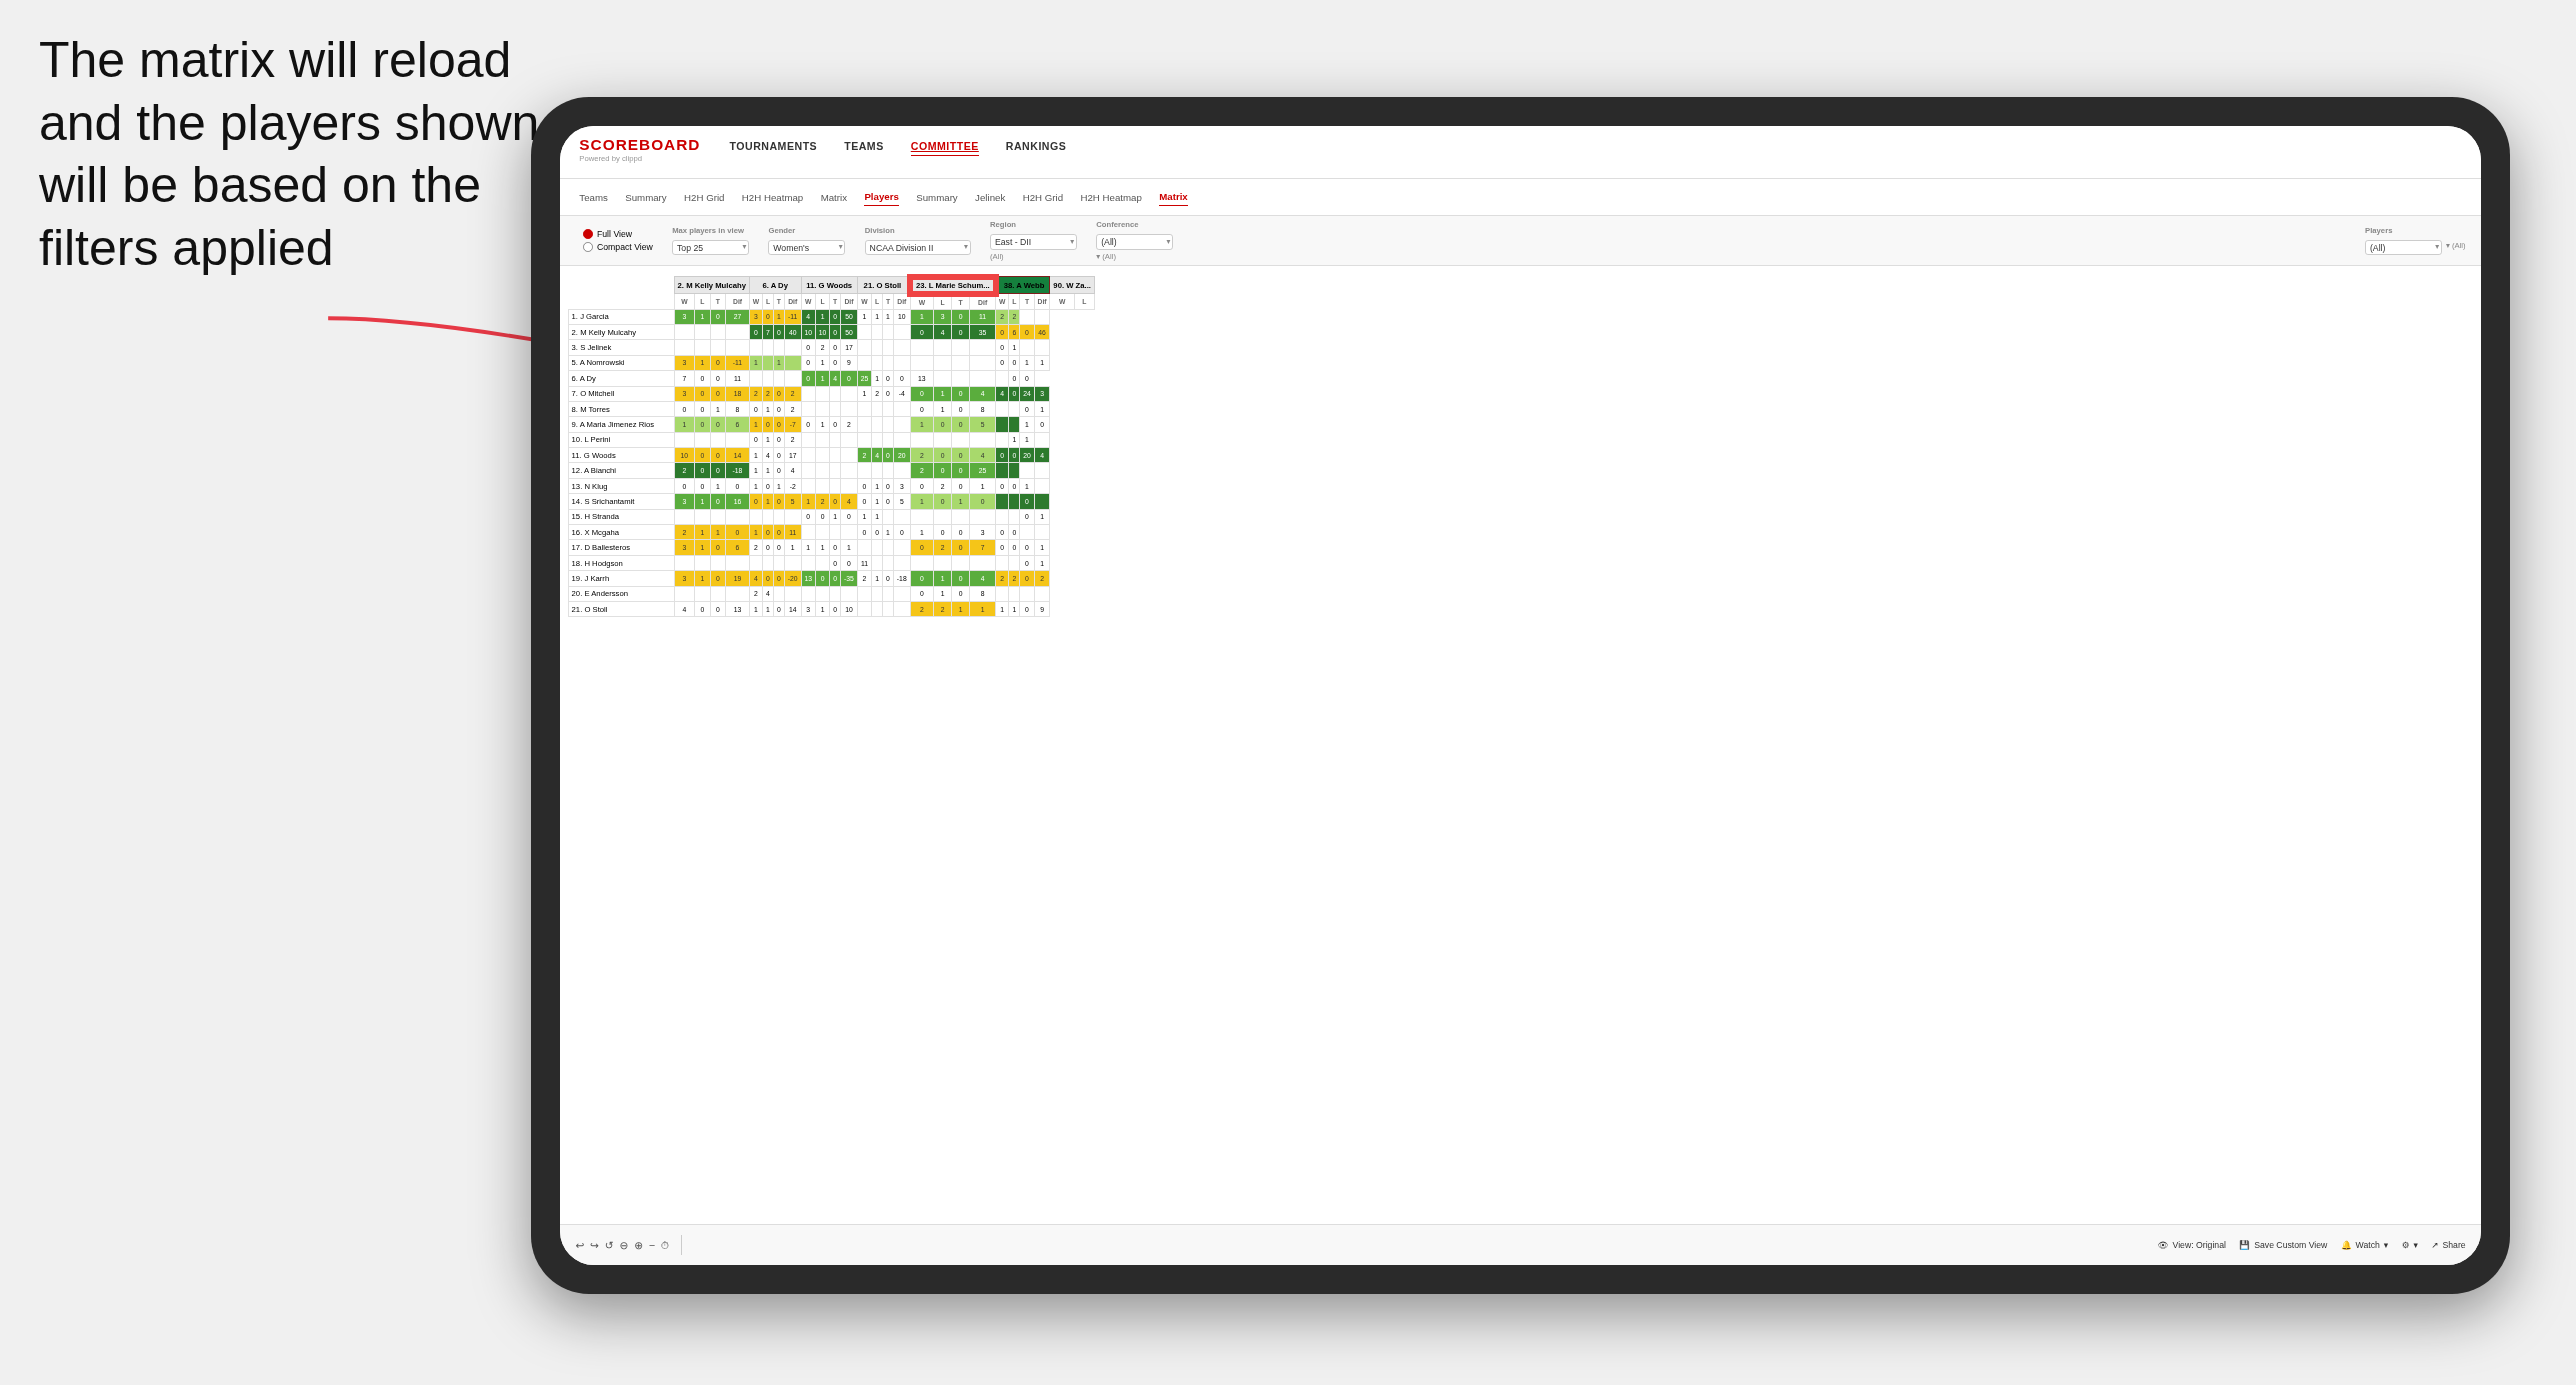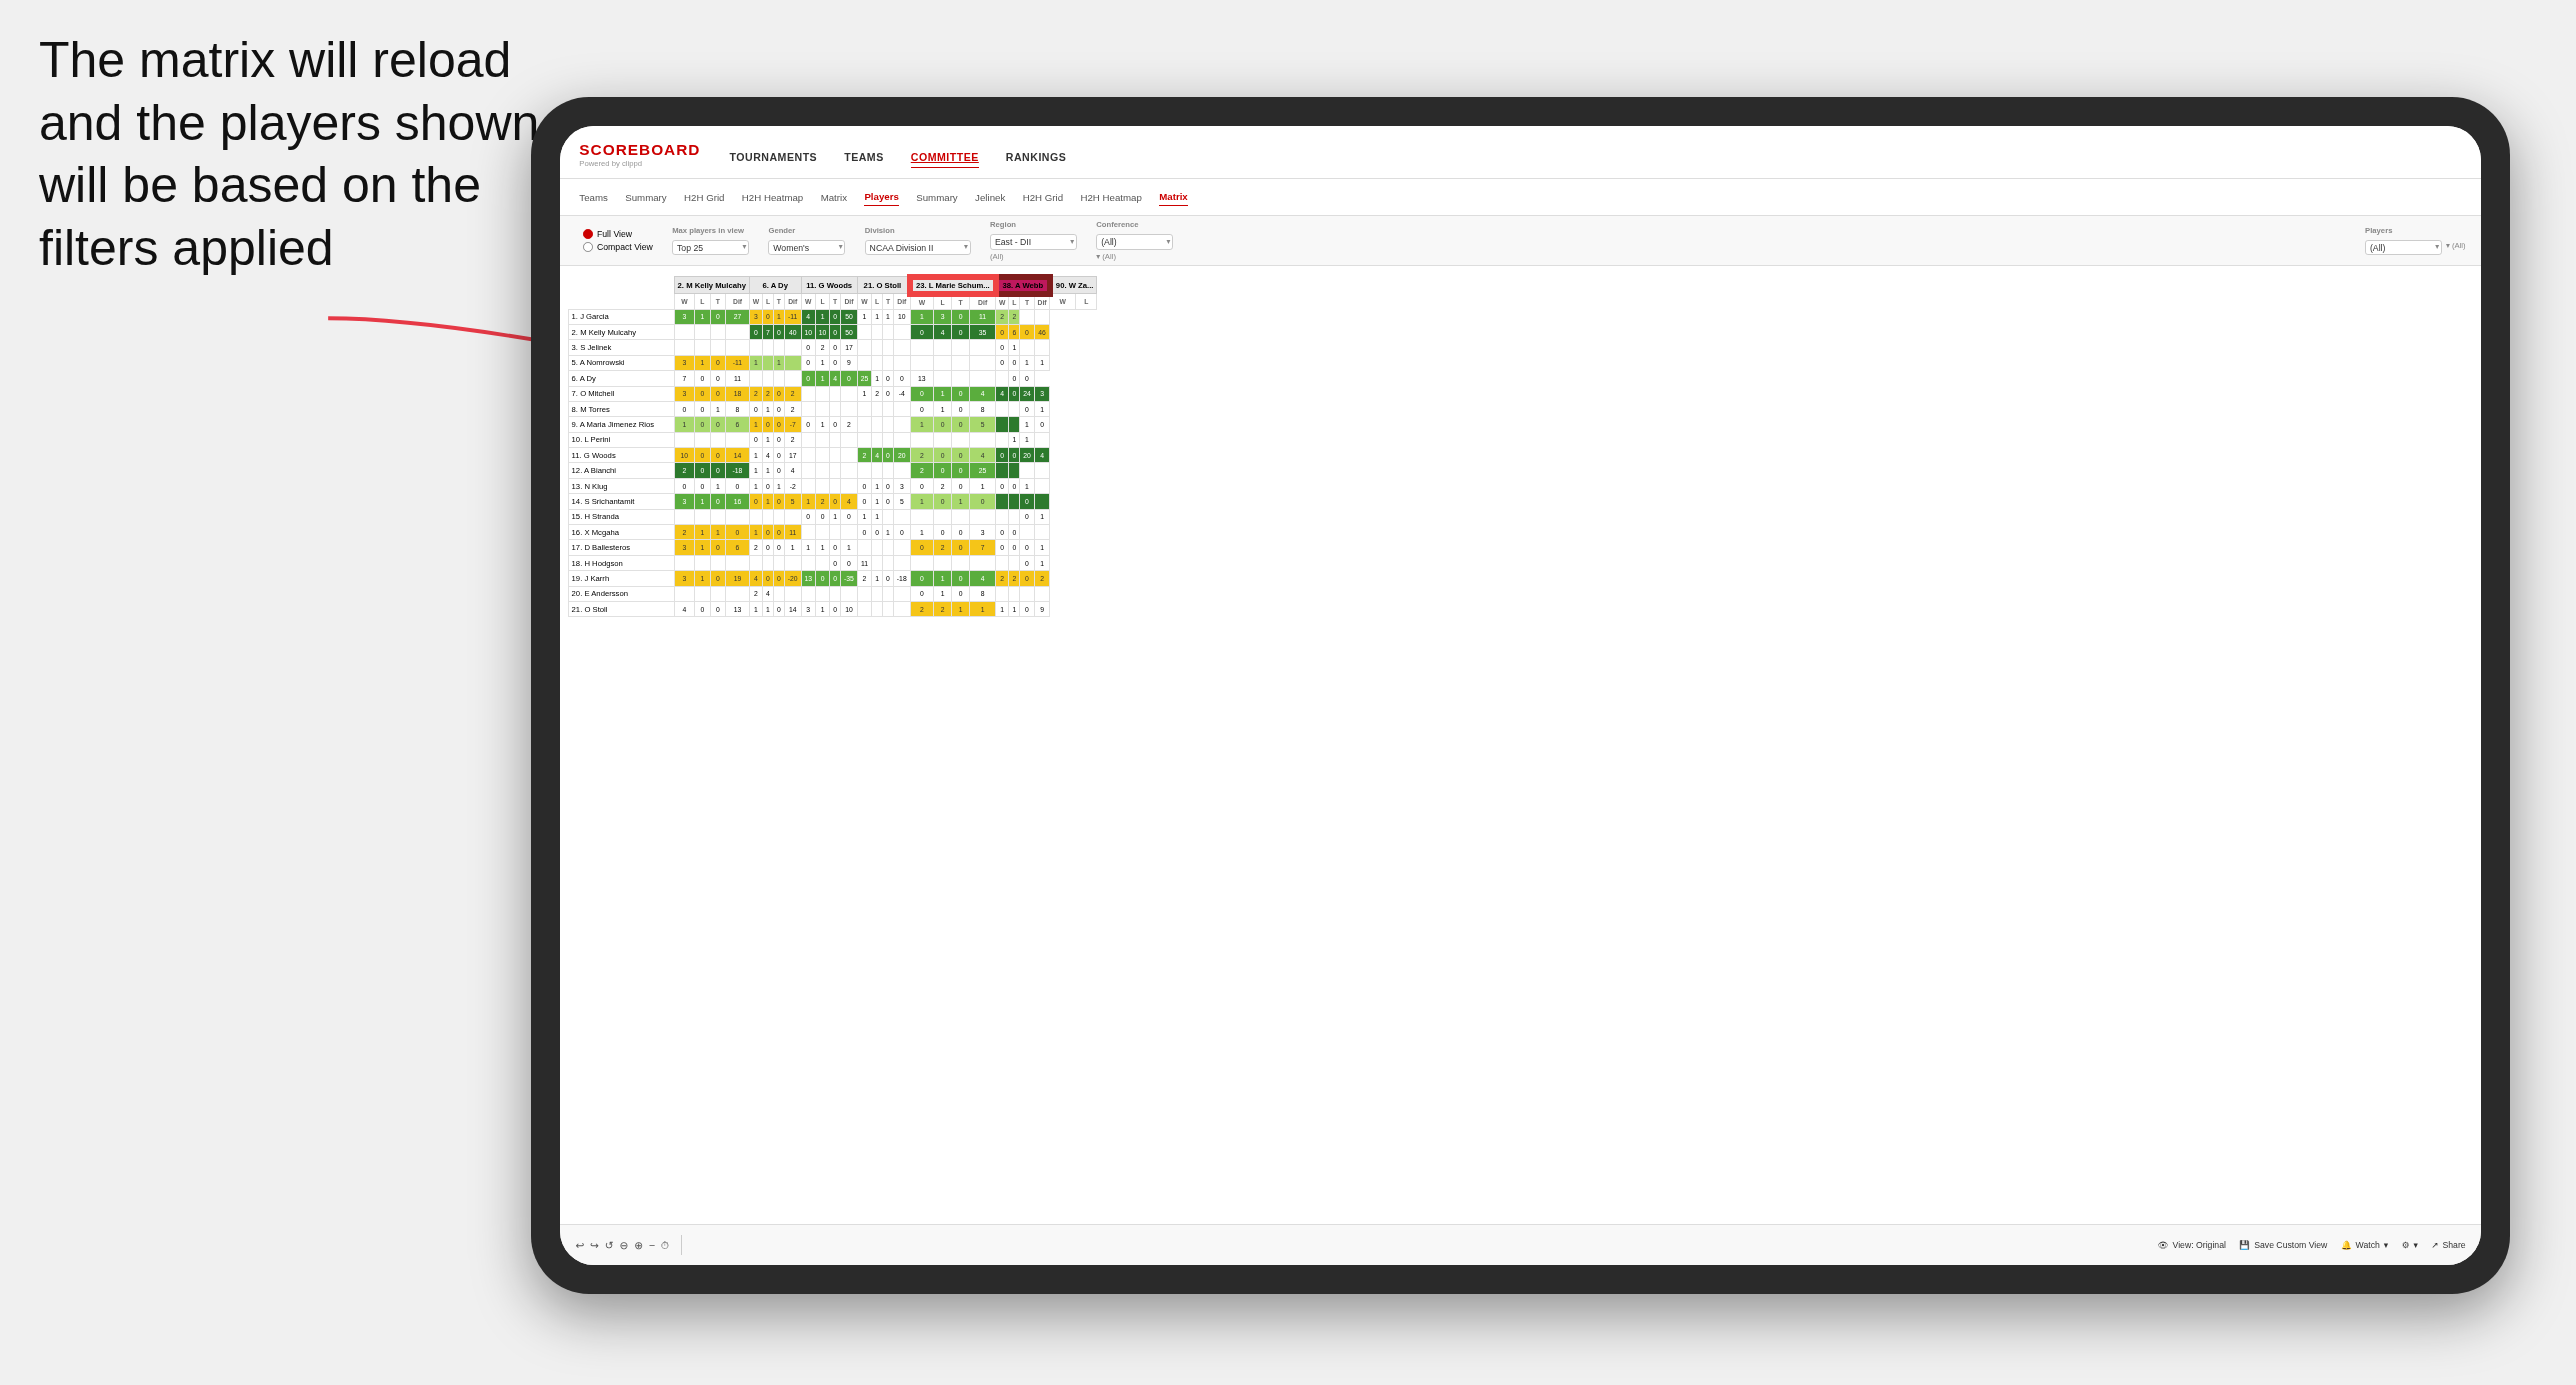--- a/index.html
+++ b/index.html
@@ -46,21 +46,21 @@
       background: #fff;
       border-radius: 34px;
       overflow: hidden;
       display: flex;
       flex-direction: column;
     }
 
     
     .top-nav {
       display: flex;
-      align-items: flex-end;
+      align-items: flex-start;
       padding: 9.7px 19.3px;
       border-bottom: 1px solid #ddd;
       background: #fff;
       height: 53px;
       flex-shrink: 0;
     }
 
     .logo-area {
       display: flex;
       flex-direction: column;
@@ -463,21 +463,21 @@
       <div class="matrix-container">
         <table class="matrix-table">
           <thead>
             <tr>
               <th class="col-header-name" rowspan="2" style="background:#fff;border:none;"></th>
               <th class="col-header" colspan="4" style="background:#e8e8e8;border:1px solid #ccc;">2. M Kelly Mulcahy</th>
               <th class="col-header" colspan="4" style="background:#e8e8e8;border:1px solid #ccc;">6. A Dy</th>
               <th class="col-header" colspan="4" style="background:#e8e8e8;border:1px solid #ccc;">11. G Woods</th>
               <th class="col-header" colspan="4" style="background:#e8e8e8;border:1px solid #ccc;">21. O Stoll</th>
               <th class="col-header" colspan="4" style="background:#e8e8e8;border:6px solid #ef4444;">23. L Marie Schum...</th>
-              <th class="col-header" colspan="4" style="background:#be185d;border:6px solid #7f1d1d;margin-left:16px;">38. A Webb</th>
+              <th class="col-header" colspan="4" style="background:#15803d;border:1px solid #7f1d1d;margin-left:16px;">38. A Webb</th>
               <th class="col-header" colspan="2" style="background:#e8e8e8;border:1px solid #ccc;">90. W Za...</th>
             </tr>
             <tr>
 
               <th class="subheader">W</th>
               <th class="subheader">L</th>
               <th class="subheader">T</th>
               <th class="subheader">Dif</th>
 
               <th class="subheader">W</th>

